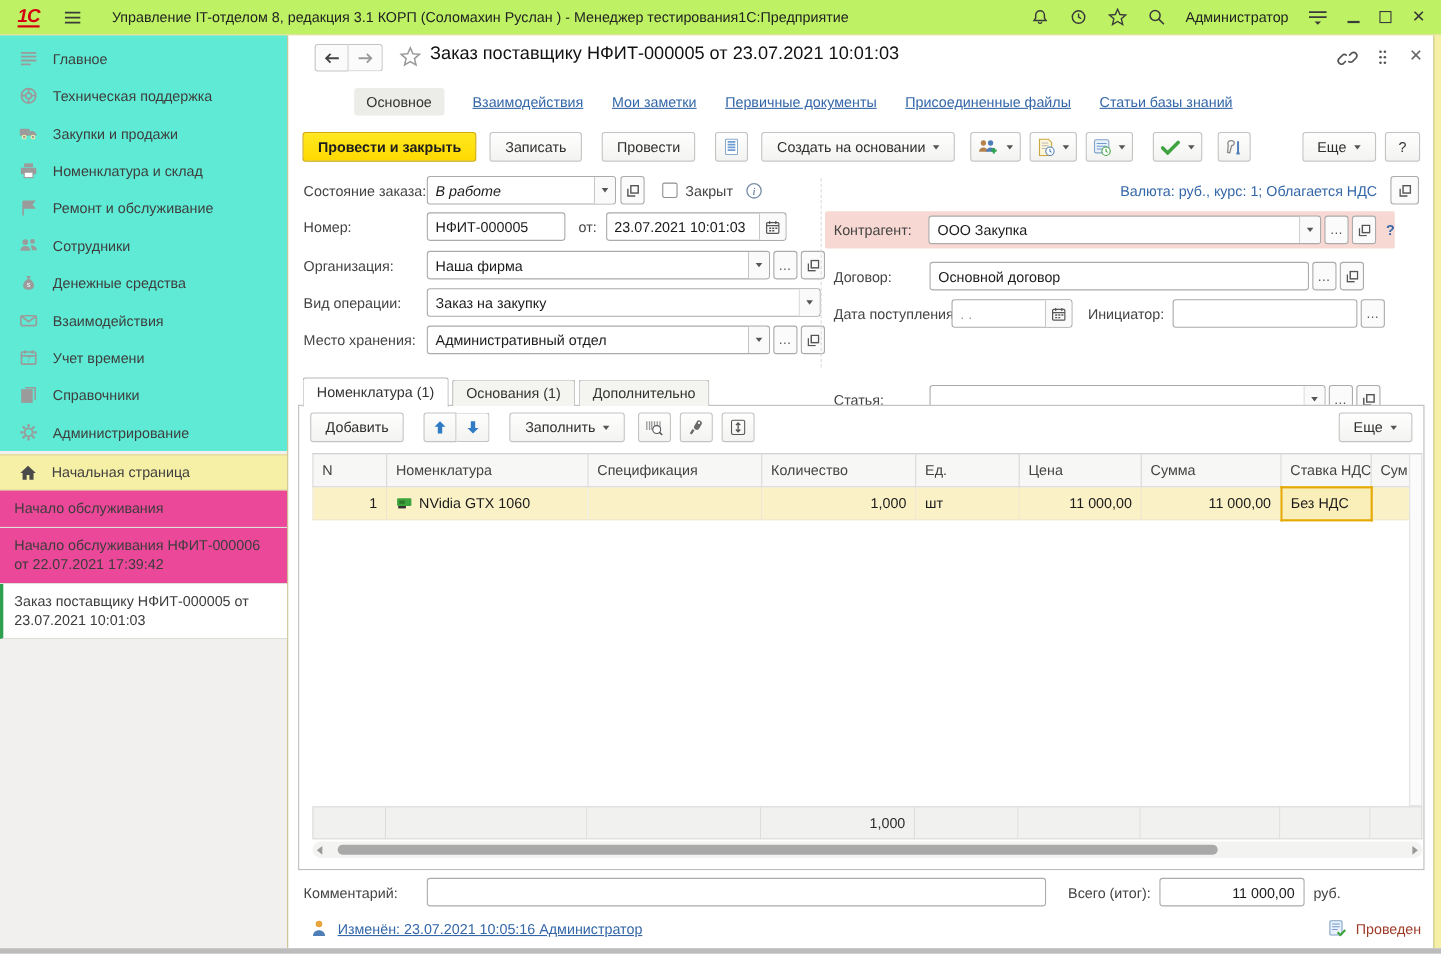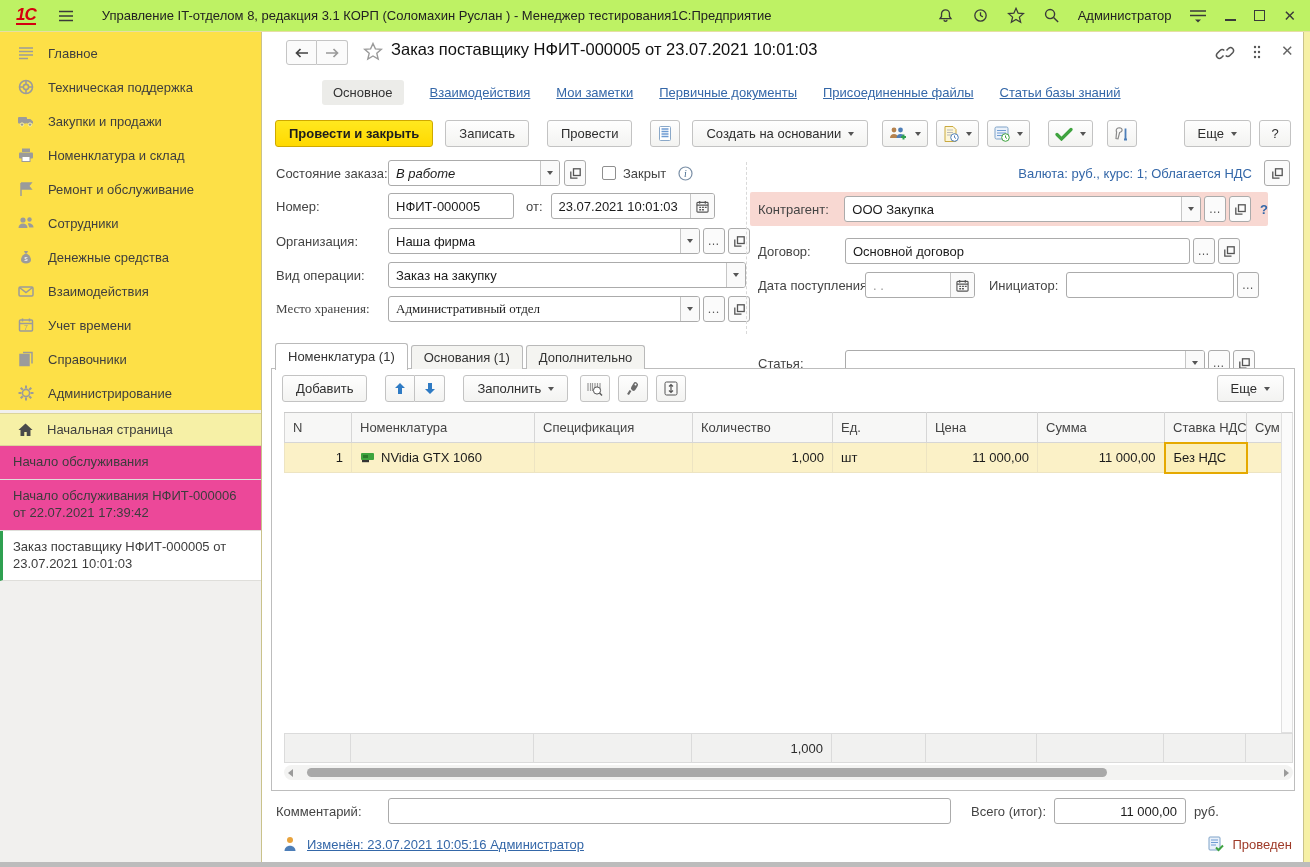--- a/index.html
+++ b/index.html
@@ -20,21 +20,21 @@
   .tb-title{margin-left:28px;color:#222;white-space:nowrap;}
   .tb-right{margin-left:auto;display:flex;align-items:center;gap:18px;margin-right:14px;}
   .tb-user{color:#222;}
   .winglyph{font-size:15px;color:#3a3a3a;line-height:15px;}
   .minbar{width:11px;height:2px;background:#3a3a3a;margin-top:9px;}
   .maxbox{width:11px;height:11px;border:1.5px solid #3a3a3a;}
 
   
   .sidebar{position:absolute;left:0;top:32px;width:262px;height:830px;background:#F1F0EE;
     border-right:1px solid #C9C28B;}
-  .sb-sections{background:#fde047;padding-top:4px;}
+  .sb-sections{background:#5eead4;padding-top:4px;}
   .sb-item{height:34px;display:flex;align-items:center;padding-left:17px;gap:13px;cursor:default;}
   .sb-label{color:#3E3E3E;white-space:nowrap;}
   .sb-home{height:33px;background:#F6F0A6;border-top:1px solid #DCD49A;border-bottom:1px solid #DCD49A;
     display:flex;align-items:center;padding-left:17px;gap:13px;margin-top:3px;}
   .sb-win{background:#ec4899;border-bottom:1px solid #DFDEDA;padding:8px 10px 8px 13px;
     color:#3C3C3C;line-height:1.3;cursor:default;}
   .sb-win.active{background:#FFFFFF;border-left:3px solid #2FA050;padding-left:10px;}
 
   
   .main{position:absolute;left:263px;top:32px;width:1040px;height:830px;background:#fff;}
@@ -489,21 +489,21 @@
     </div>
     <div class="frow" style="top:102px;">
       <span class="frm-label" style="width:112px;">Вид операции:</span>
       <span class="field" style="width:358px;justify-content:flex-end;">
         <span class="fi-text">Заказ на закупку</span>
         <span class="fi-caret">
             <span class="caret" style="margin-left:0;"></span>
           </span>
       </span>
     </div>
-    <div class="frow" style="top:136px;font-family:Liberation Serif, serif;">
+    <div class="frow" style="top:136px;">
       <span class="frm-label" style="width:112px;">Место хранения:</span>
       <span class="field" style="width:312px;">
         <span class="fi-text">Административный отдел</span>
         <span class="fi-caret">
             <span class="caret" style="margin-left:0;"></span>
           </span>
       </span>
       <span class="side-btn" style="width:22px;margin-left:3px;">
           <span class="dots">…</span>
         </span>

